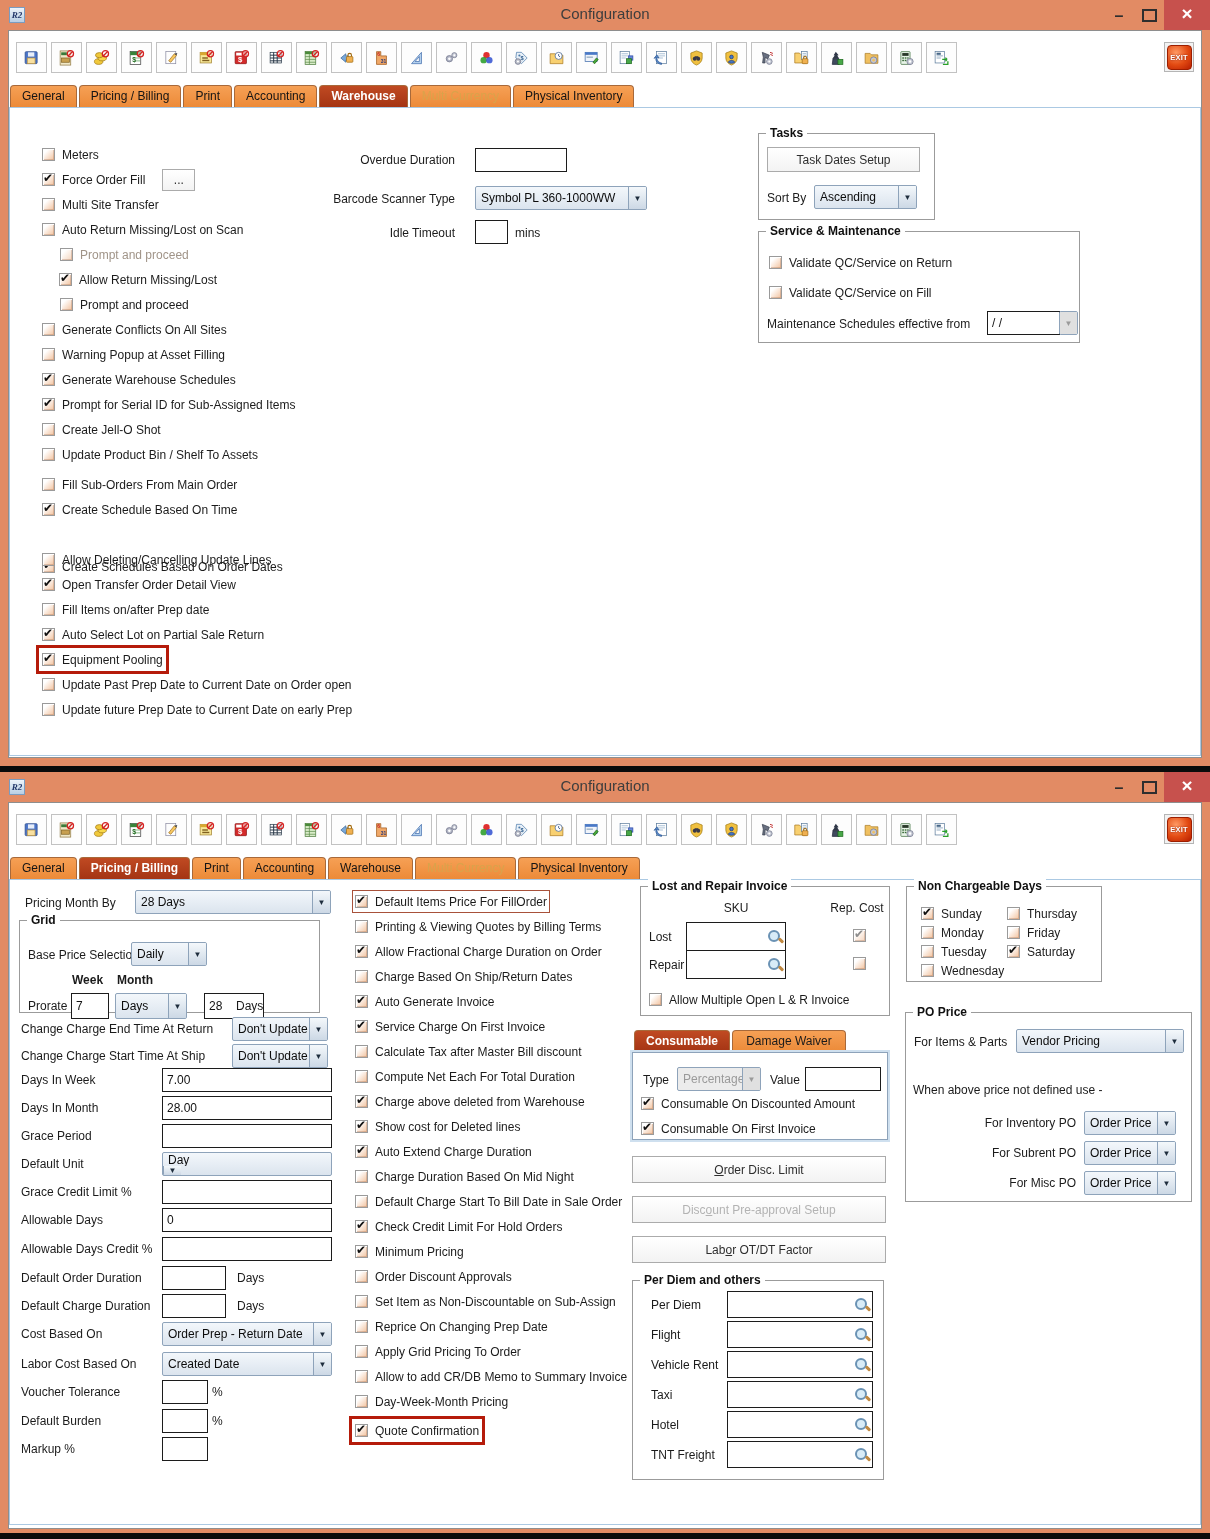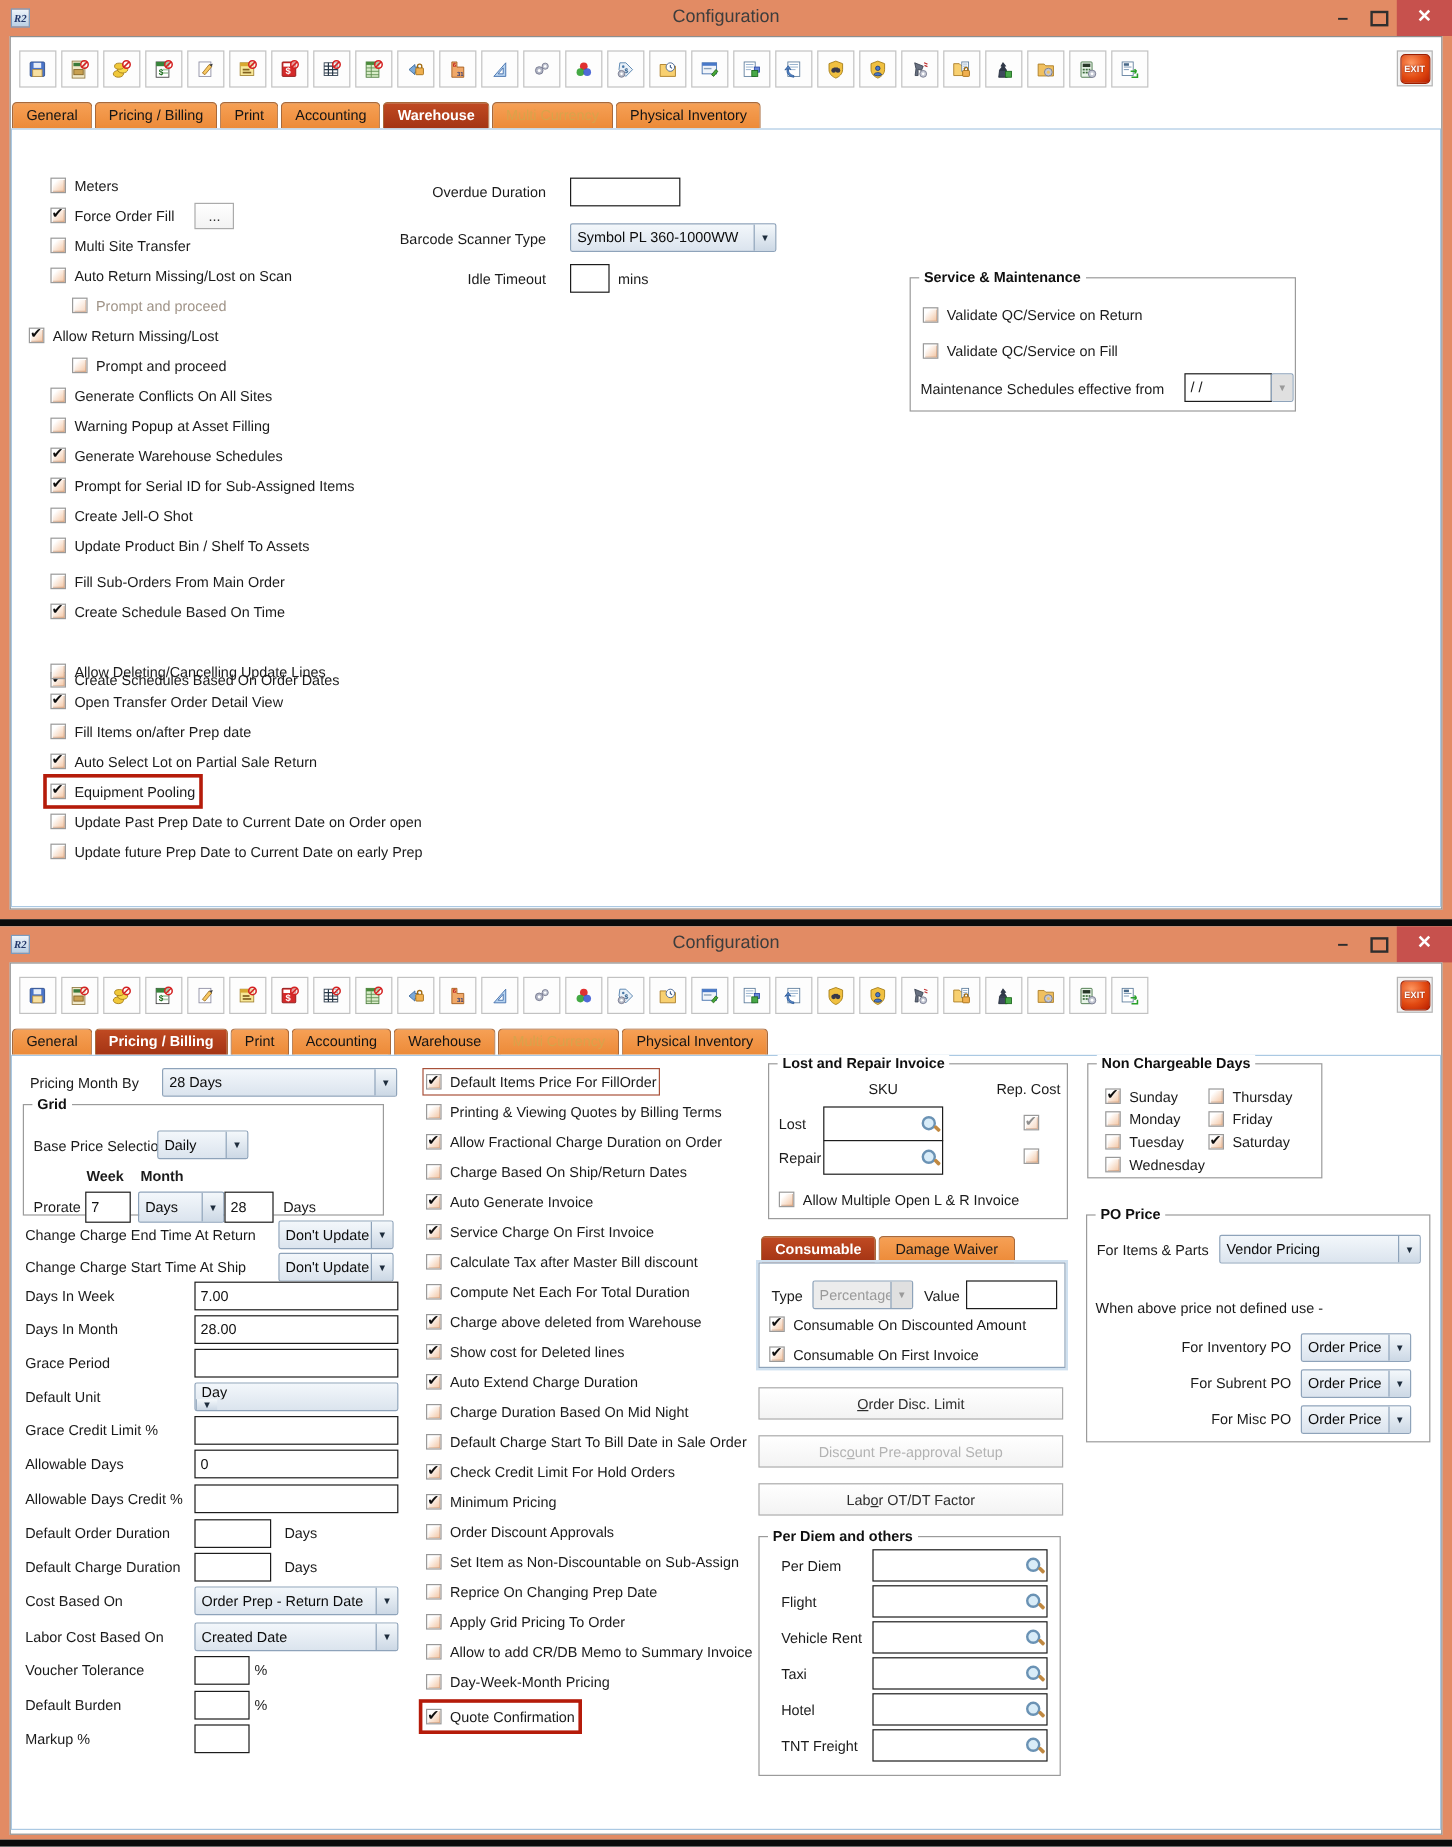--- a/index.html
+++ b/index.html
@@ -356,21 +356,21 @@
         <span class="lb">Multi Site Transfer</span>
       </div>
       <div class="row" style="left: 42px; top: 221px;">
         <span class="cb"></span>
         <span class="lb">Auto Return Missing/Lost on Scan</span>
       </div>
       <div class="row" style="left: 60px; top: 246px;">
         <span class="cb dis"></span>
         <span class="lb dis">Prompt and proceed</span>
       </div>
-      <div class="row" style="left: 24px; top: 271px;">
+      <div class="row" style="left: 59px; top: 271px;">
         <span class="cb ck"></span>
         <span class="lb">Allow Return Missing/Lost</span>
       </div>
       <div class="row" style="left: 60px; top: 296px;">
         <span class="cb"></span>
         <span class="lb">Prompt and proceed</span>
       </div>
       <div class="row" style="left: 42px; top: 321px;">
         <span class="cb"></span>
         <span class="lb">Generate Conflicts On All Sites</span>
@@ -441,20 +441,29 @@
   <input class="tin" style="left: 475px; top: 148px; width: 92px;">
   <span class="al lb r" style="left:330px;top:192px;width:125px">Barcode Scanner Type</span>
   <div class="sel" style="left:475px;top:186px;width:172px">
     <span class="t">Symbol PL 360-1000WW</span>
       <span class="a"></span>
   </div>
   <span class="al lb r" style="left:335px;top:226px;width:120px">Idle Timeout</span>
   <input class="tin" style="left: 475px; top: 220px; width: 33px;">
   <span class="al lb" style="left:515px;top:226px">mins</span>
 
+  <div class="grp" style="left:758px;top:133px;width:177px;height:87px">
+    <span class="gt">Tasks</span>
+    <div class="pbtn" style="left:8px;top:13px;width:153px;height:25px">Task Dates Setup</div>
+    <span class="al lb" style="left:8px;top:57px">Sort By</span>
+    <div class="sel" style="left:55px;top:51px;width:103px">
+      <span class="t">Ascending</span>
+        <span class="a"></span>
+    </div>
+  </div>
 
   <div class="grp" style="left:758px;top:231px;width:322px;height:112px">
     <span class="gt">Service &amp; Maintenance</span>
     <div class="row" style="left:10px;top:22px">
       <span class="cb"></span>
       <span class="lb">Validate QC/Service on Return</span>
     </div>
     <div class="row" style="left:10px;top:52px">
       <span class="cb"></span>
       <span class="lb">Validate QC/Service on Fill</span>
@@ -746,21 +755,21 @@
         <span class="a"></span>
     </div>
     <span class="al lb b" style="left:52px;top:52px">Week</span>
     <span class="al lb b" style="left:97px;top:52px">Month</span>
     <span class="al lb" style="left:8px;top:78px">Prorate</span>
     <input class="tin" style="left: 51px; top: 72px; width: 38px; height: 26px;" value="7">
     <div class="sel" style="left:95px;top:72px;width:72px;height:26px">
       <span class="t">Days</span>
         <span class="a"></span>
     </div>
-    <input class="tin" style="left: 167px; top: 72px; width: 41px; height: 26px;" value="28">
+    <input class="tin" style="left: 184px; top: 72px; width: 60px; height: 26px;" value="28">
     <span class="al lb" style="left:216px;top:78px">Days</span>
   </div>
 
   <div id="pr-rows">
       <span class="al lb" style="left: 21px; top: 250px;">Change Charge End Time At Return</span>
       <div class="sel" style="left: 232px; top: 245px; width: 96px;">
         <span class="t">Don't Update</span>
         <span class="a"></span>
       </div>
       <span class="al lb" style="left: 21px; top: 277px;">Change Charge Start Time At Ship</span>

